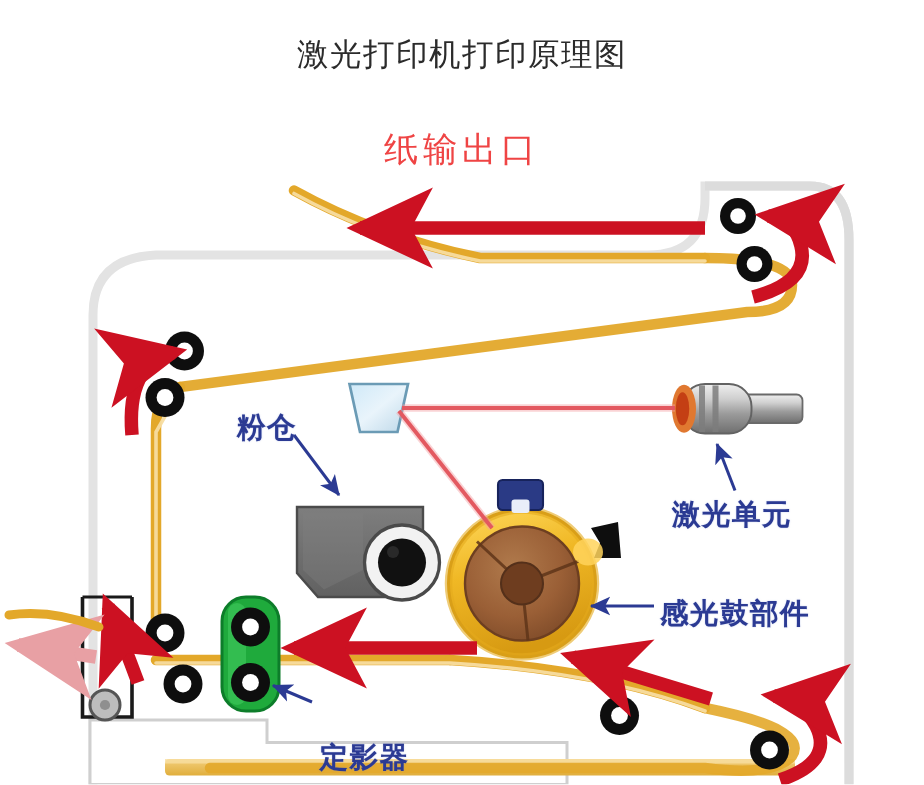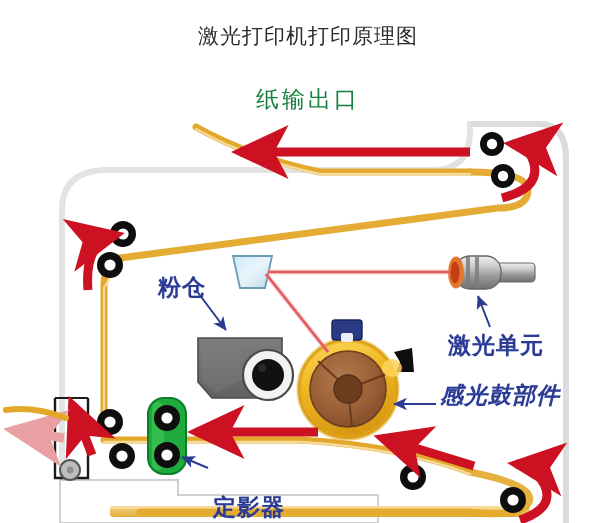--- a/index.html
+++ b/index.html
@@ -32,35 +32,35 @@
     letter-spacing: 1px;
     font-family: "DejaVu Sans", "Liberation Sans", sans-serif;
   }
   .outlabel {
     position: absolute;
     left: 0;
     top: 84px;
     width: 616px;
     text-align: center;
     font-size: 23px;
-    color: #15803d;
+    color: #ef4444;
     letter-spacing: 3px;
   }
   .cn-label {
     position: absolute;
-    font-size: 23px;
+    font-size: 19px;
     font-weight: bold;
     color: #2b3a93;
     letter-spacing: 1px;
     white-space: nowrap;
     text-shadow: 0 0 1px rgba(120,140,210,0.55);
   }
   #lbl-toner  { left: 158px; top: 272px; }
   #lbl-laser  { left: 448px; top: 330px; text-align: right; }
-  #lbl-drum   { left: 440px; top: 380px; font-style: italic; }
+  #lbl-drum   { left: 440px; top: 396px; }
   #lbl-fuser  { left: 213px; top: 492px; }
   svg { position: absolute; left: 0; top: 0; }
 </style>
 </head>
 <body>
 
 <div id="stage">
 
   <div class="title">激光打印机打印原理图</div>
   <div class="outlabel">纸输出口</div>

